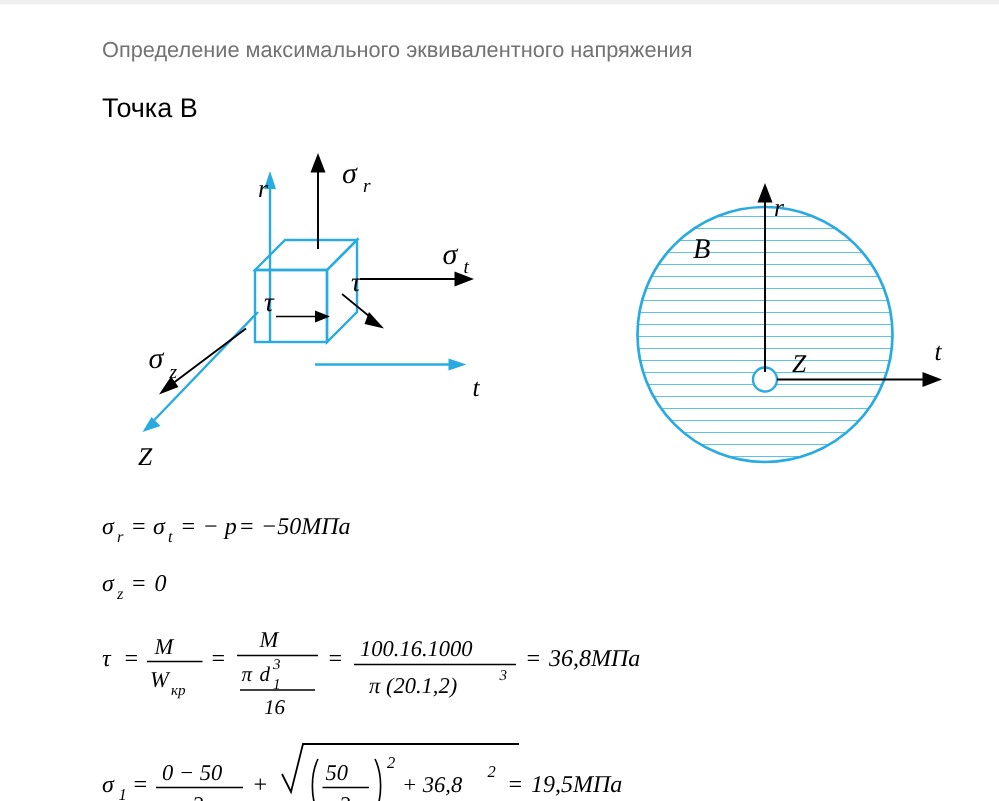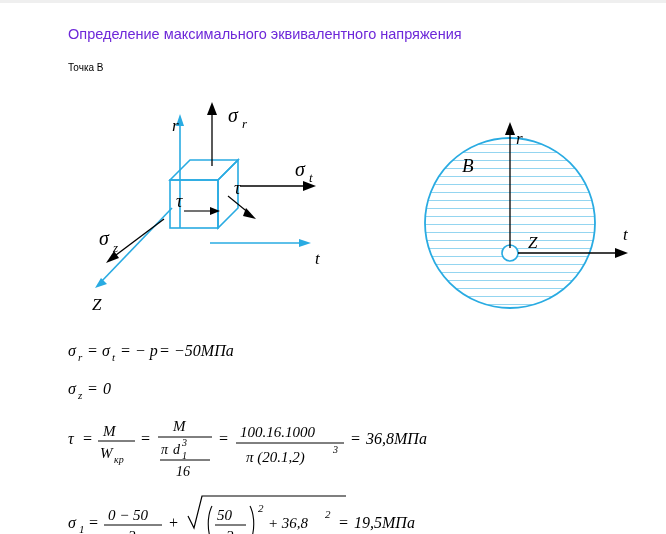--- a/index.html
+++ b/index.html
@@ -22,29 +22,29 @@
     width: 666px;
     height: 3px;
     background: #efefef;
   }
   .heading {
     position: absolute;
     left: 68px;
     top: 26px;
     font-family: "Liberation Sans", sans-serif;
     font-size: 14.5px;
-    color: #6d28d9;
+    color: #737373;
     white-space: nowrap;
   }
   .subheading {
     position: absolute;
     left: 68px;
     top: 62px;
     font-family: "Liberation Sans", sans-serif;
-    font-size: 10px;
+    font-size: 18px;
     color: #000000;
     white-space: nowrap;
   }
   .figure {
     position: absolute;
     left: 60px;
     top: 88px;
     width: 600px;
     height: 250px;
   }

